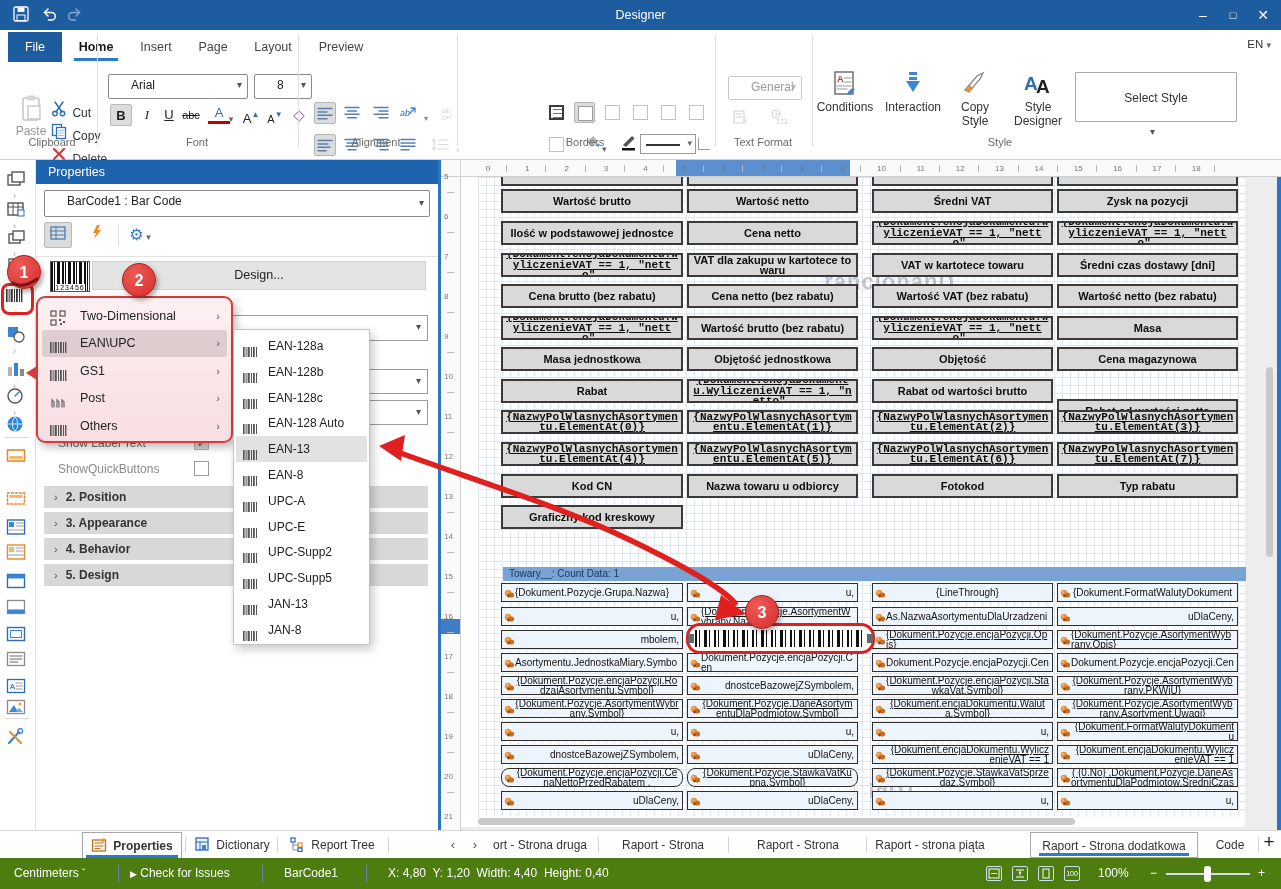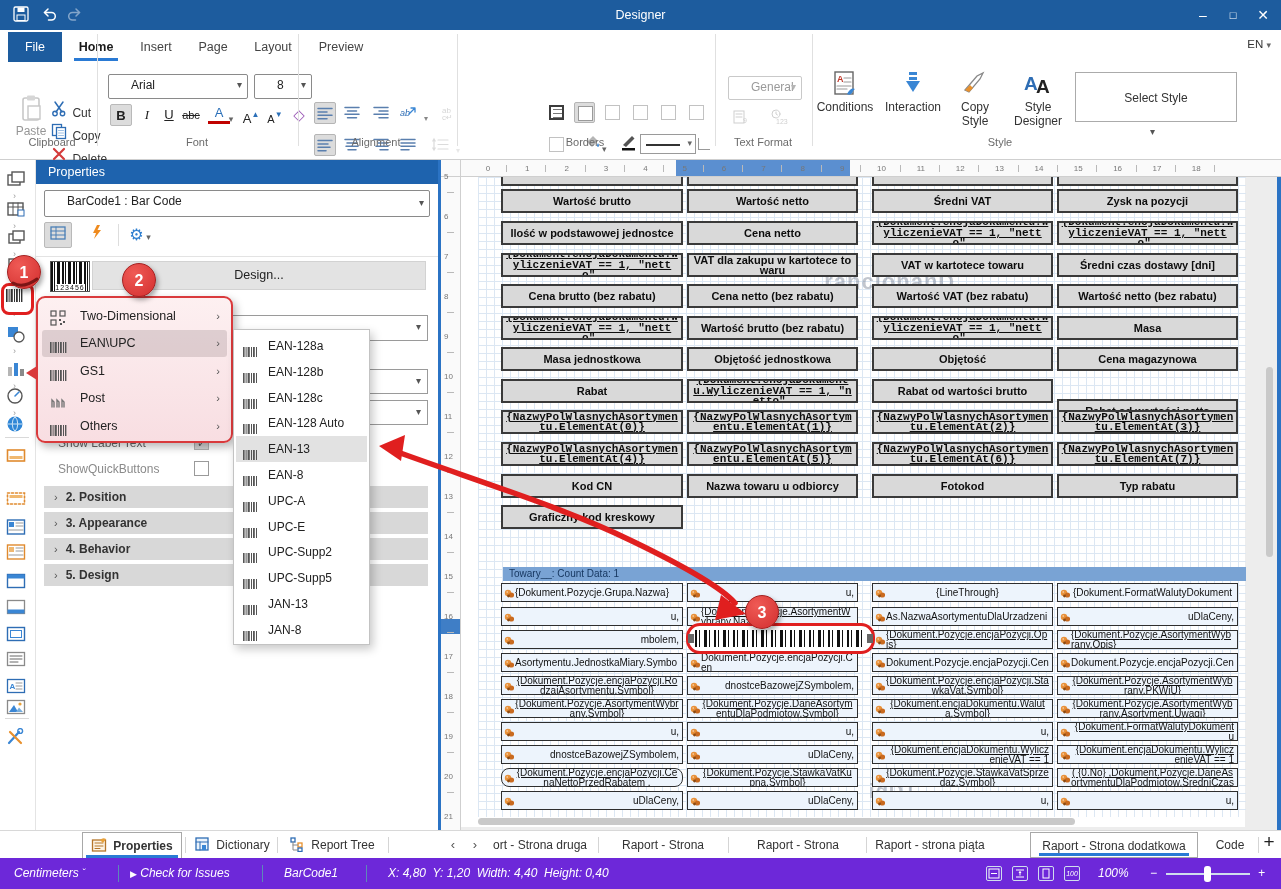--- a/index.html
+++ b/index.html
@@ -128,21 +128,21 @@
   .ptab .ico { margin-right:5px; vertical-align:-3px; }
   .ptab.active { border:1px solid #a8a8a8; border-bottom:none; background:#fff; font-weight:bold; }
   .ptab.active::after { content:""; position:absolute; left:3px; right:3px; bottom:0; height:3px; background:#2a7ad4; }
   .tsep { position:absolute; top:6px; width:1px; height:16px; background:#d5d5d5; }
   .pgtab { position:absolute; top:1px; height:26px; font-size:12px; color:#333; line-height:26px; text-align:center; }
   .pgtab.active { border:1px solid #a8a8a8; background:#fff; }
   .pgtab.active::after { content:""; position:absolute; left:8px; right:8px; bottom:1px; height:3px; background:#2a7ad4; }
   .pgnav { position:absolute; top:4px; width:18px; height:20px; color:#555; font-size:13px; text-align:center; line-height:20px; }
 
   
-  #statusbar { left:0; top:858px; width:1281px; height:31px; background:#6d28d9; color:#fff; font-size:12px;font-style:italic; }
+  #statusbar { left:0; top:858px; width:1281px; height:31px; background:#4d7c0f; color:#fff; font-size:12px; }
   .sbitem { position:absolute; top:0; height:31px; line-height:31px; color:#fff; }
   .sbsep { position:absolute; top:7px; width:1px; height:17px; background:#5d88b8; }
   .sbicon { position:absolute; top:8px; width:16px; height:15px; border:1px solid #cfdded; border-radius:2px; }
   #zoom-track { position:absolute; top:15px; height:2px; background:#cfdded; }
   #zoom-thumb { position:absolute; top:8px; width:7px; height:16px; background:#fff; border-radius:3px; }
 </style>
 </head>
 <body>
 
 <div id="app">
@@ -935,21 +935,21 @@
             </div>
             <div class="dcell ac two" style="left: 40px; top: 591px; width: 182px; height: 19px; border-radius: 8px;">
               <span class="pal"><svg width="10" height="10" viewBox="0 0 10 10" fill="none" stroke-linecap="round">
                   <circle cx="4" cy="5" r="3.2" fill="#e8913a"></circle>
                   <circle cx="7.5" cy="7" r="2.6" fill="#c96a1f"></circle>
                   <circle cx="4.5" cy="8" r="1.4" fill="#8a4a12"></circle>
                   <circle cx="3.2" cy="4" r=".8" fill="#fff" opacity=".7"></circle>
                 </svg></span>
               <span>{Dokument.Pozycje.encjaPozycji.CenaNettoPrzedRabatem ,</span>
             </div>
-            <div class="dcell ac two" style="left: 226px; top: 591px; width: 171px; height: 19px;">
+            <div class="dcell ac two" style="left: 226px; top: 591px; width: 171px; height: 19px; border-radius: 8px;">
               <span class="pal"><svg width="10" height="10" viewBox="0 0 10 10" fill="none" stroke-linecap="round">
                   <circle cx="4" cy="5" r="3.2" fill="#e8913a"></circle>
                   <circle cx="7.5" cy="7" r="2.6" fill="#c96a1f"></circle>
                   <circle cx="4.5" cy="8" r="1.4" fill="#8a4a12"></circle>
                   <circle cx="3.2" cy="4" r=".8" fill="#fff" opacity=".7"></circle>
                 </svg></span>
               <span>{Dokument.Pozycje.StawkaVatKupna.Symbol}</span>
             </div>
             <div class="dcell ac two" style="left: 411px; top: 591px; width: 181px; height: 19px;">
               <span class="pal"><svg width="10" height="10" viewBox="0 0 10 10" fill="none" stroke-linecap="round">

